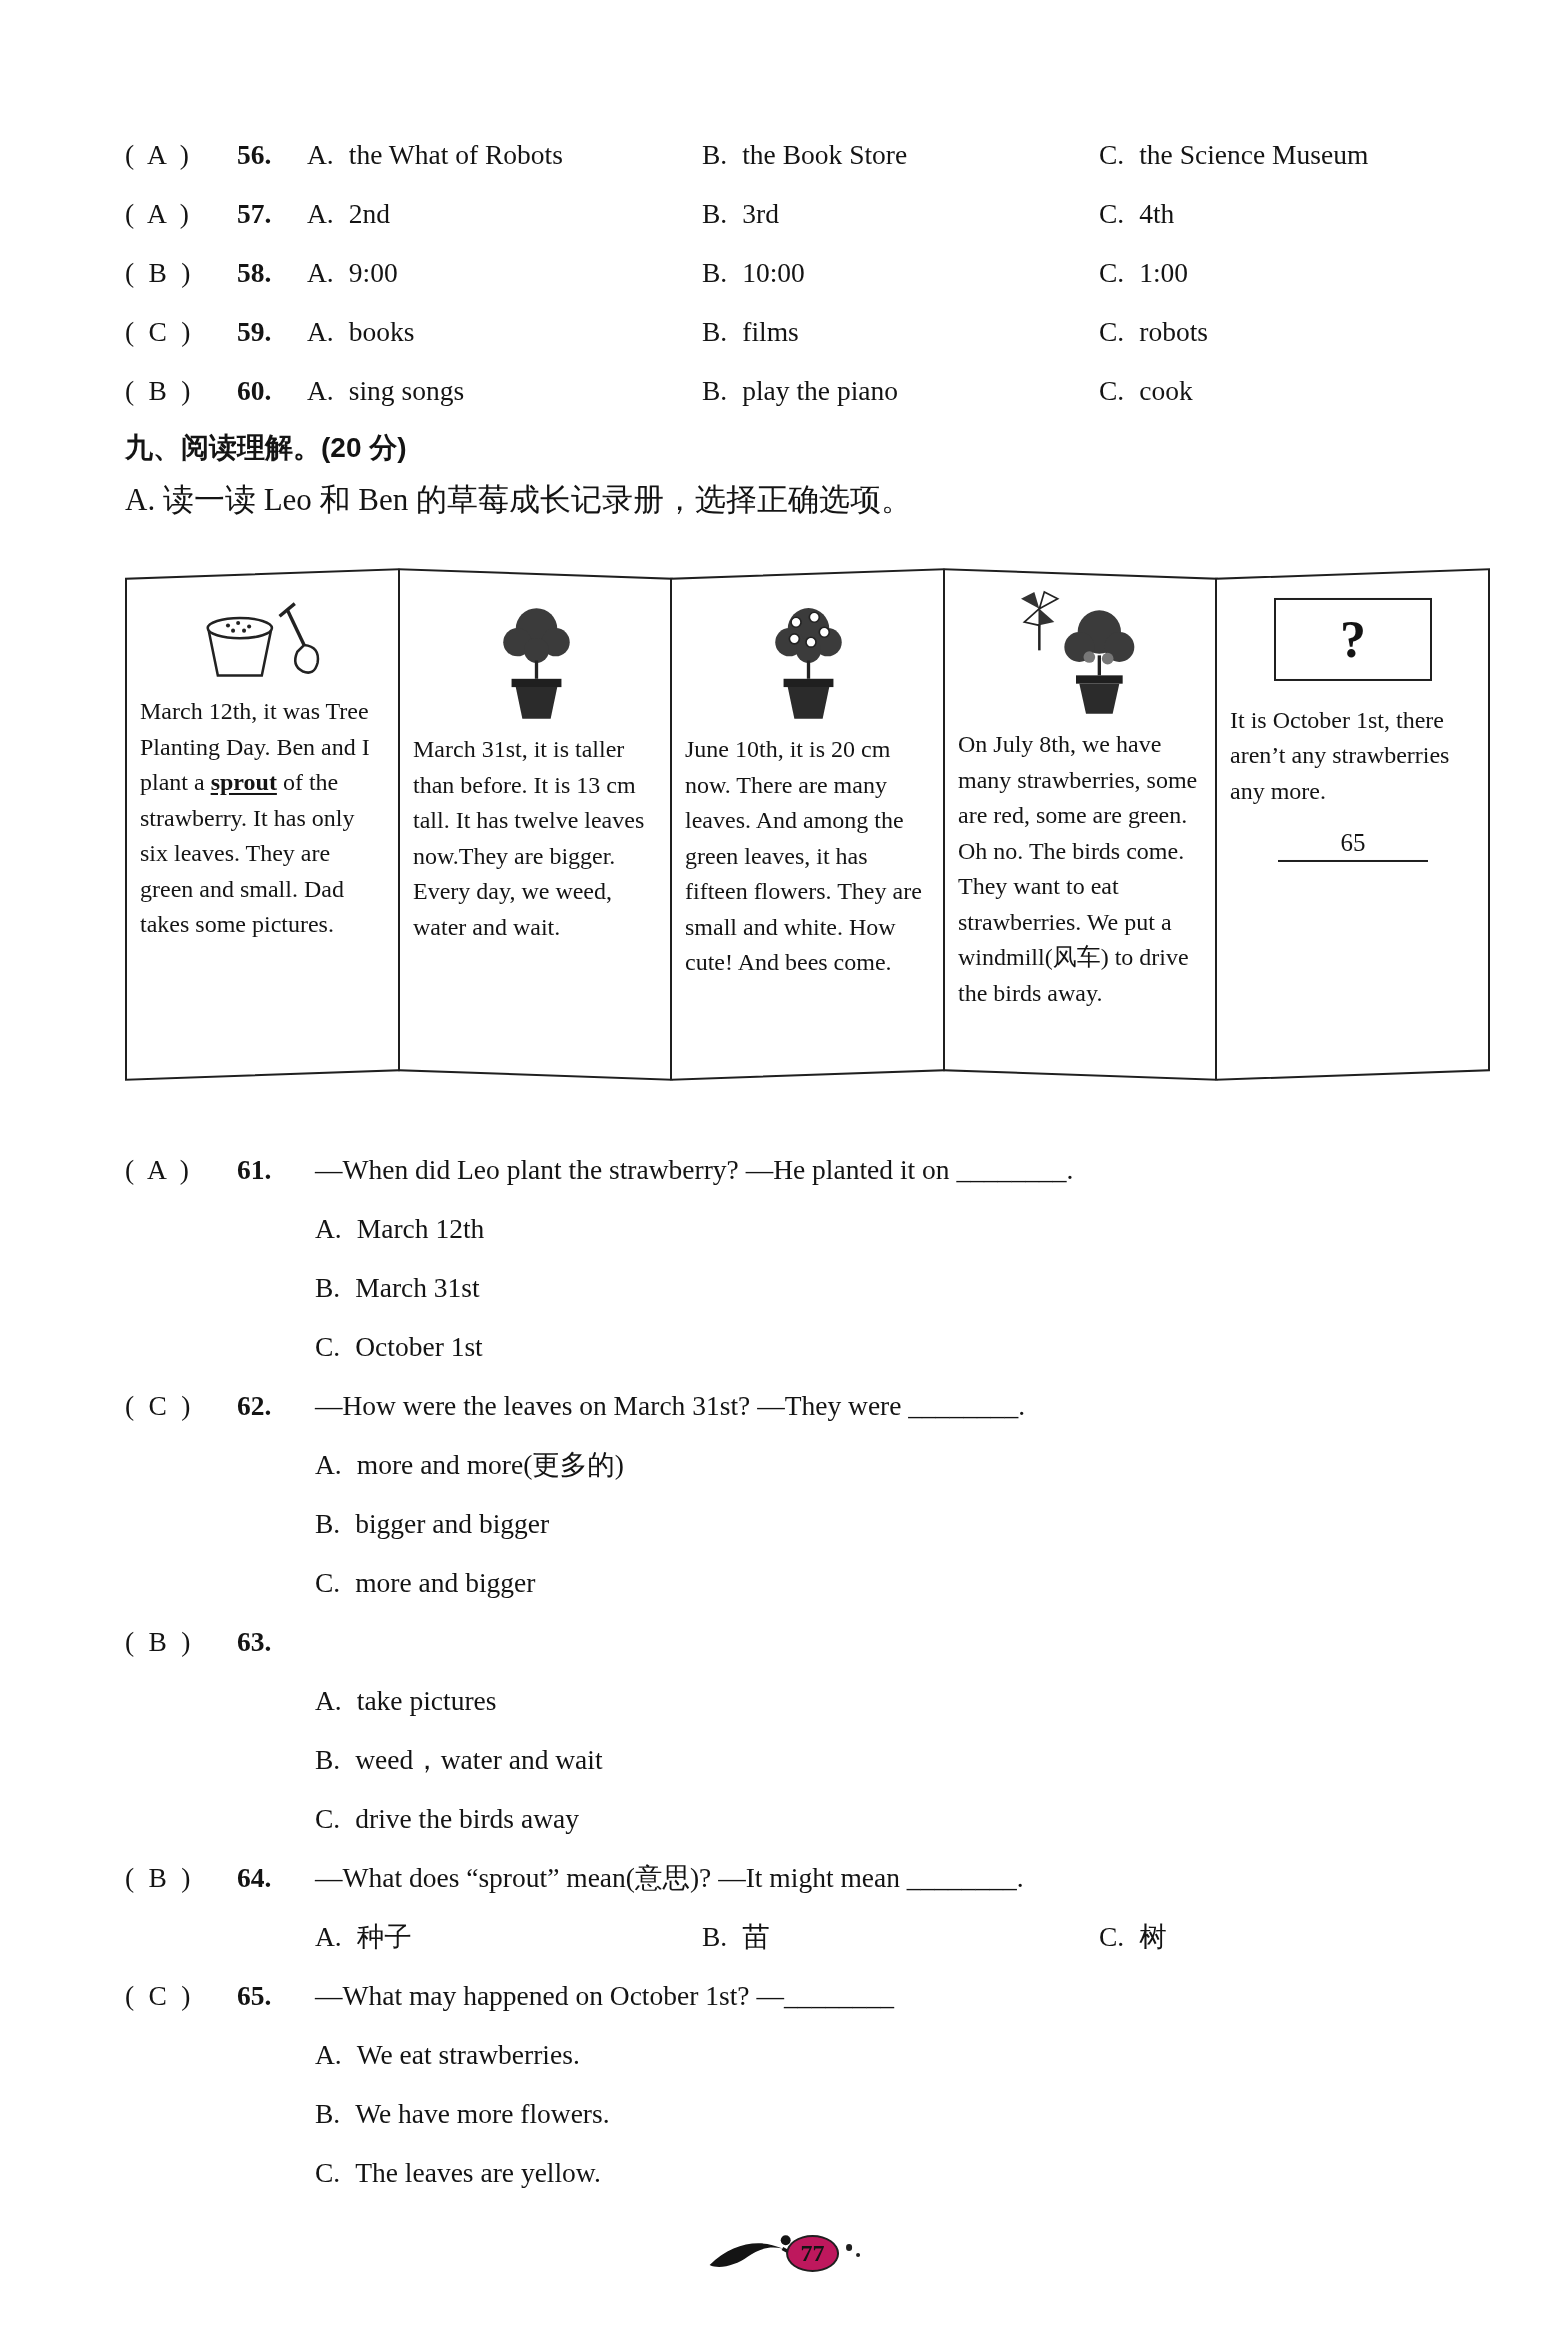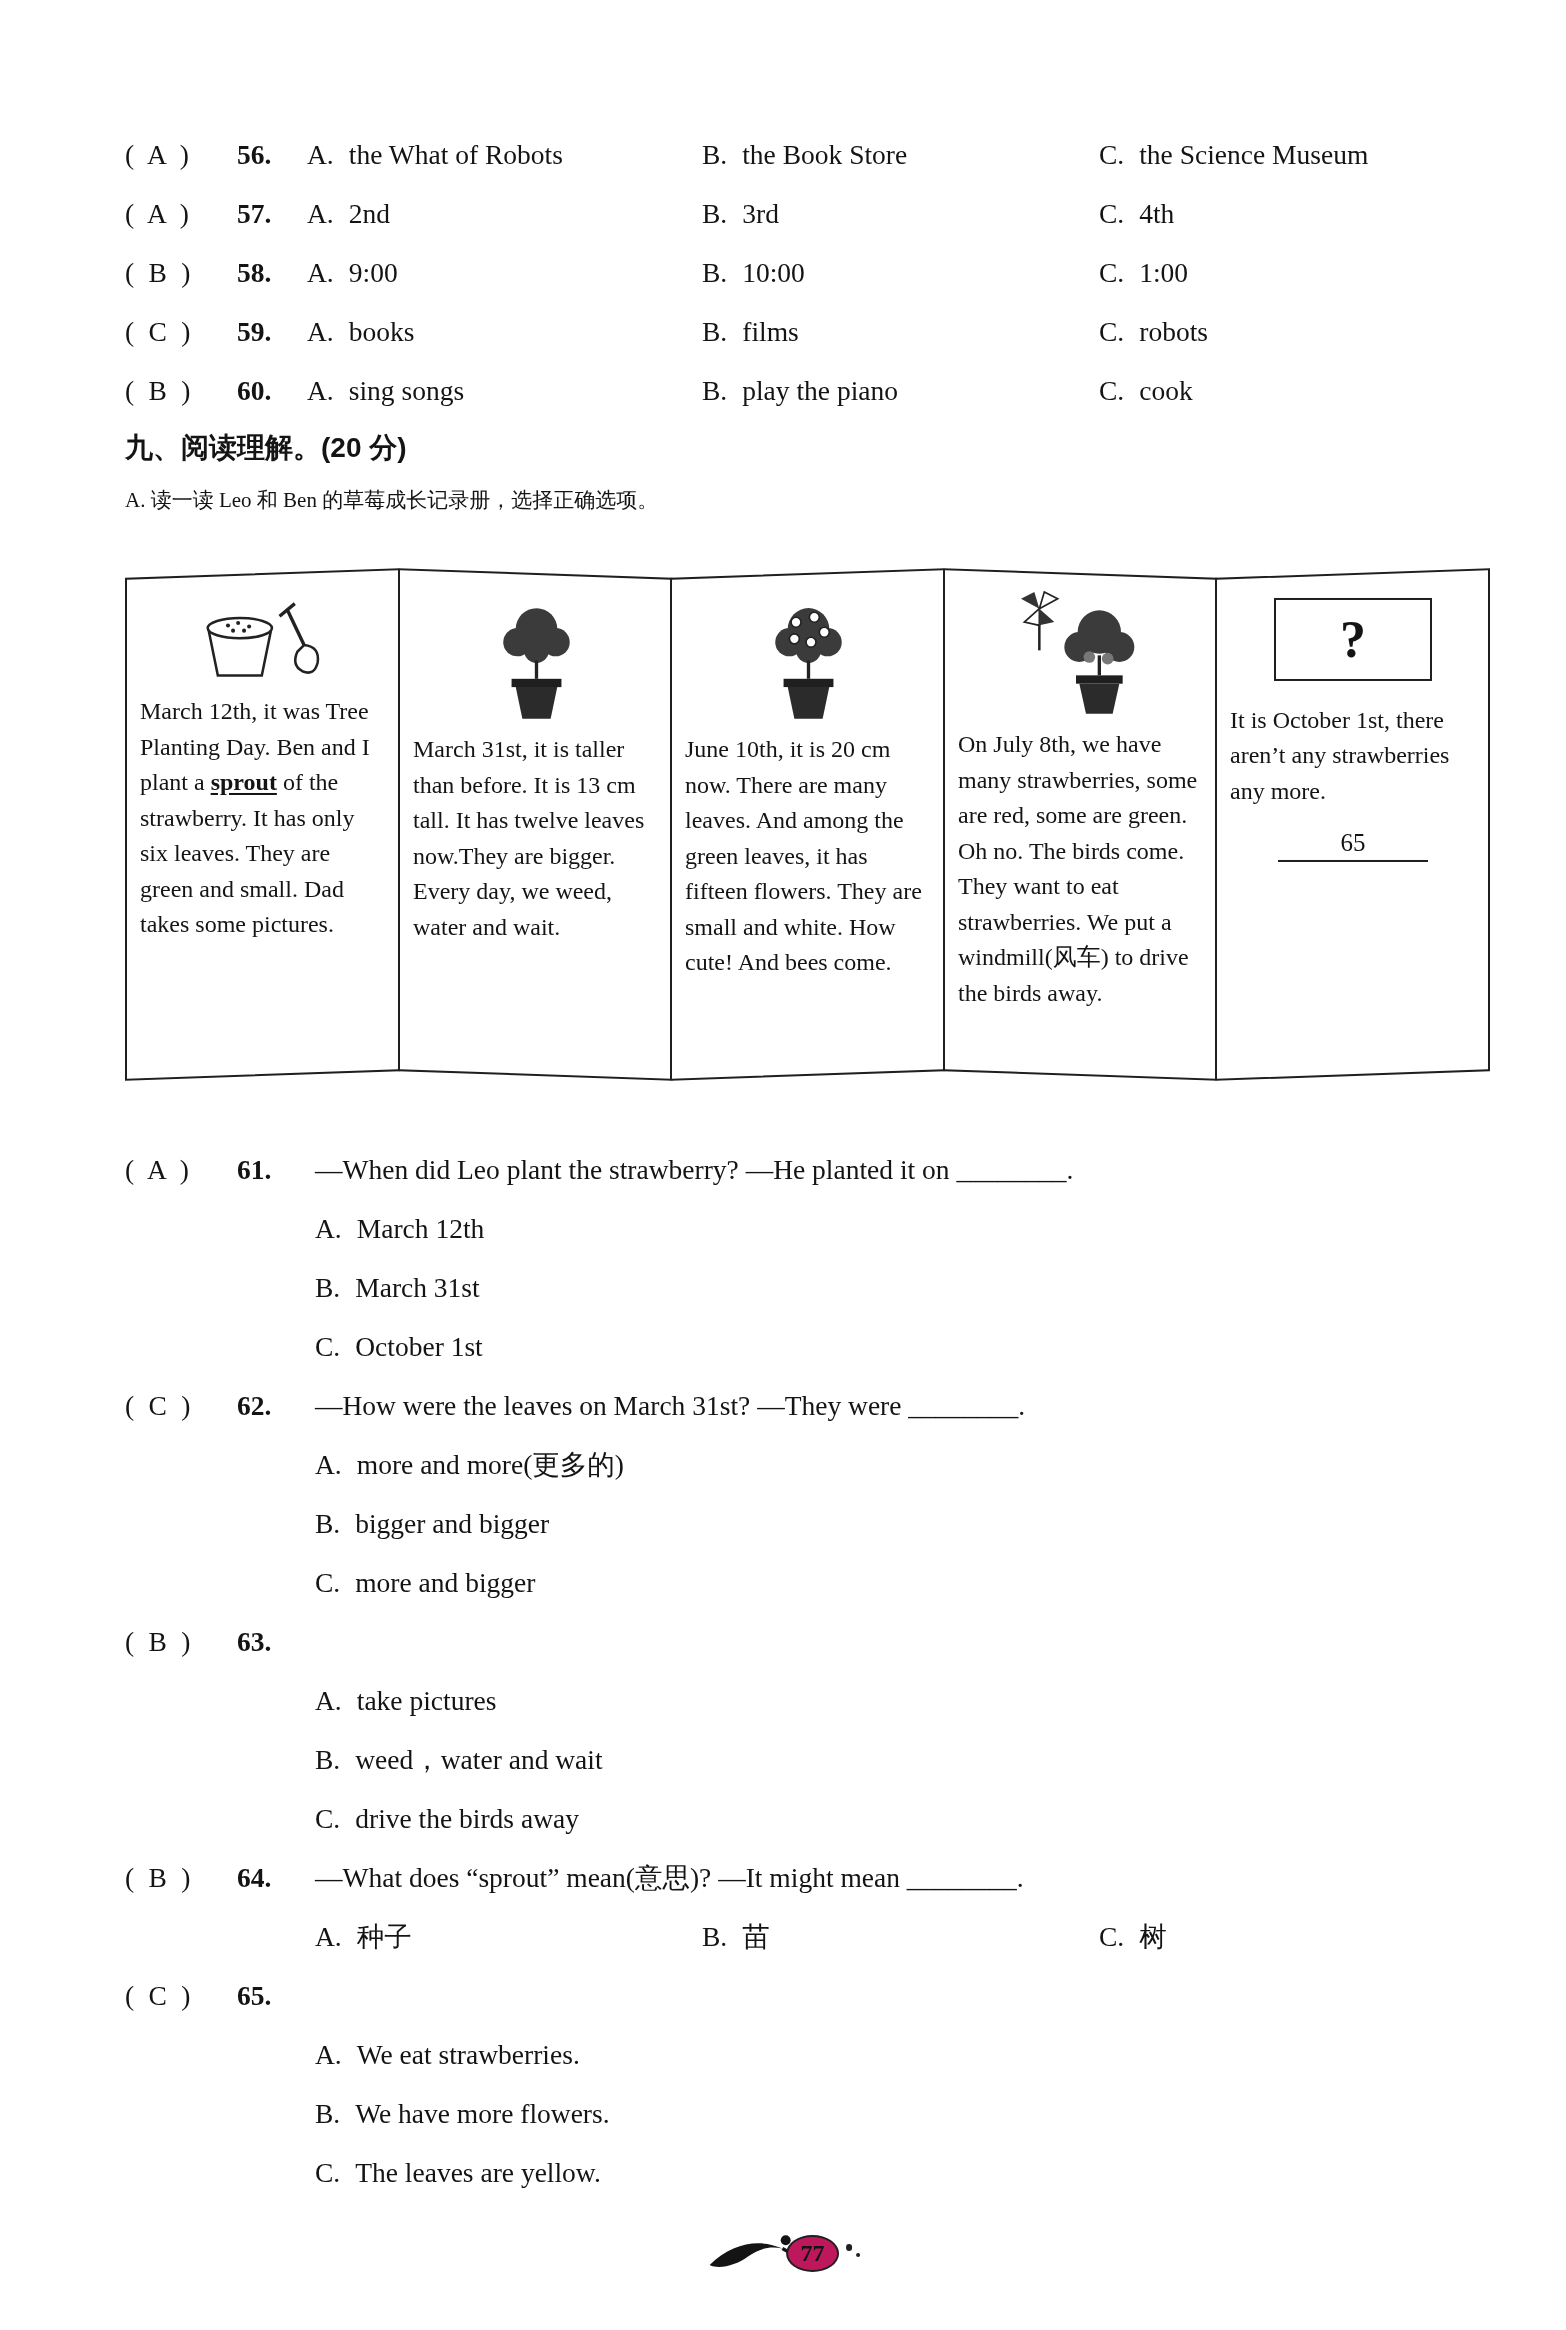--- a/index.html
+++ b/index.html
@@ -20,21 +20,21 @@
   .col-a { width:395px; }
   .col-b { width:397px; }
   .col-c { flex:1; }
 
   
   .sec-title {
     margin-top:8px; font-size:28px; font-weight:bold;
     font-family:"Liberation Sans","DejaVu Sans",sans-serif;
     height:40px; display:flex; align-items:center;
   }
-  .sec-instruction { margin-top:11.7px; font-size:21px; height:40px; display:flex; align-items:center;font-family:Liberation Serif, serif; }
+  .sec-instruction { margin-top:11.7px; font-size:31px; height:40px; display:flex; align-items:center;font-family:Liberation Serif, serif; }
 
   
   .booklet { margin-top:30px; height:549px; display:flex; align-items:center; }
   .panel {
     width:275px; height:503px; background:#fff;
     border:2.5px solid #1f1f1f; padding:11.7px 12.5px 8.3px;
   }
   .panel + .panel { margin-left:-2.5px; }
   .p-up   { transform:skewY(-2deg); }
   .p-down { transform:skewY(2deg); }
@@ -352,20 +352,21 @@
             <span class="opt-label">C.</span>
             <span>树</span>
           </span>
       </div>
     </div>
 
     <div class="question">
       <div class="qline">
         <span class="ansbox">( C )</span>
         <span class="q-num">65.</span>
+        <span class="q-stem">—What may happened on October 1st? —________</span>
       </div>
       <div class="qline opt-line">
           <span class="opt-label">A.</span>
           <span>We eat strawberries.</span>
         </div>
       <div class="qline opt-line">
           <span class="opt-label">B.</span>
           <span>We have more flowers.</span>
         </div>
       <div class="qline opt-line">

